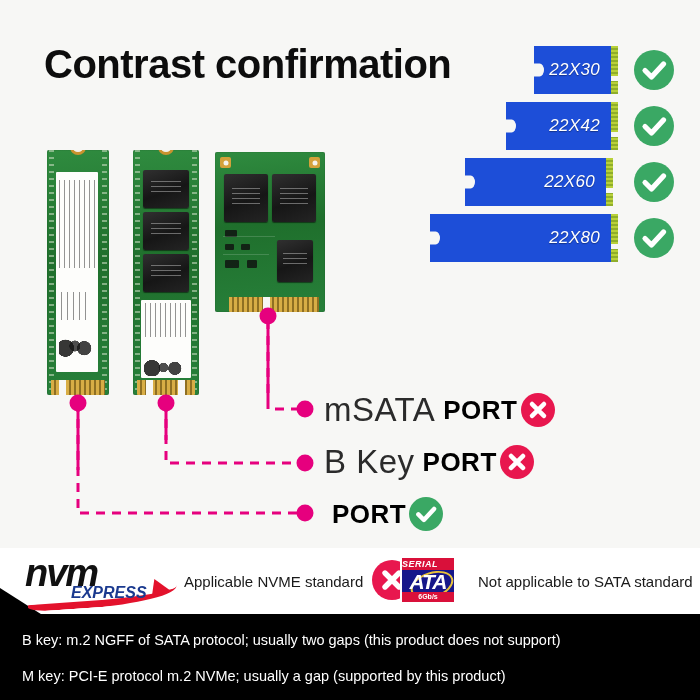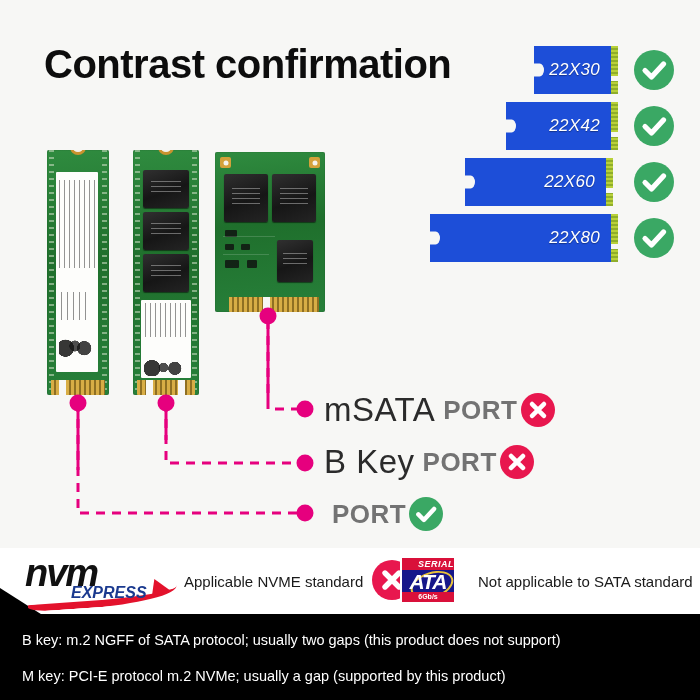--- a/index.html
+++ b/index.html
@@ -248,21 +248,21 @@
   .port-name {
     font-size: 33px;
     font-weight: 300;
     color: #2b2b2b;
     letter-spacing: 0.5px;
     white-space: nowrap;
   }
   .port-word {
     font-size: 26px;
     font-weight: bold;
-    color: #737373;
+    color: #000000;
     letter-spacing: 0.5px;
     margin-left: 8px;
     white-space: nowrap;
   }
   .port-row .badge { position: relative; margin-left: 3px; width: 34px; height: 34px; }
   .port-row .badge svg { width: 34px; height: 34px; }
 
   
   .std-bar {
     position: absolute;
@@ -346,21 +346,21 @@
   }
   .sata-serial {
     position: absolute;
     left: 0; right: 0; top: 0;
     height: 12px;
     background: #d9103a;
     color: #fff;
     font-size: 9px;
     font-weight: bold;
     font-style: italic;
-    text-align: right;
+    text-align: left;
     line-height: 12px;
     letter-spacing: 0.5px;
   }
   .sata-ata {
     position: absolute;
     left: 0; right: 0; top: 10px;
     height: 28px;
     color: #fff;
     font-size: 21px;
     font-weight: bold;

